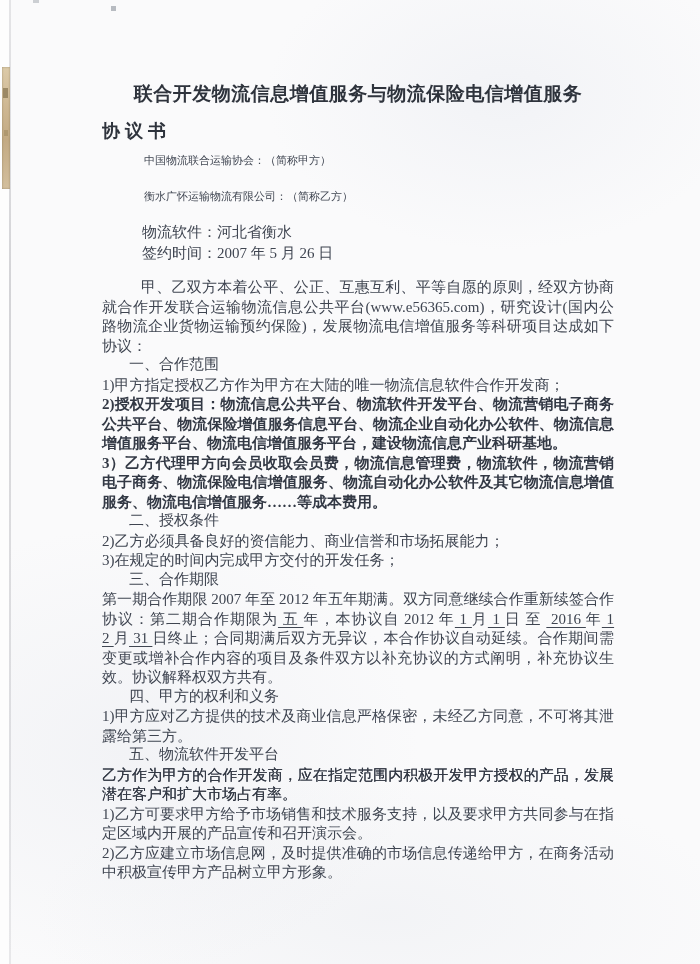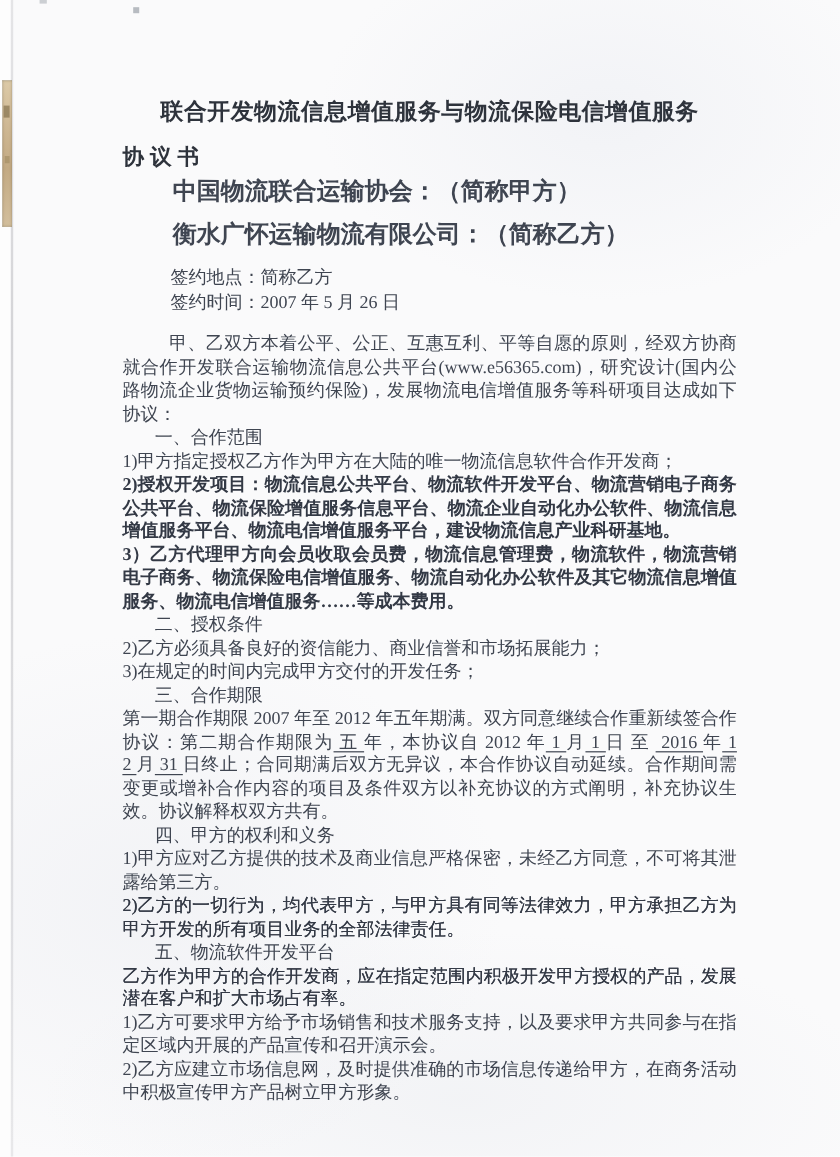--- a/index.html
+++ b/index.html
@@ -39,21 +39,21 @@
   .doc-title {
     margin:82px 0 0 0; text-align:center;
     font-size:19px; font-weight:bold; color:#2e333c;
     line-height:23px; letter-spacing:0.5px;
   }
   .doc-subtitle {
     margin:14px 0 0 0; 
     font-size:18px; font-weight:bold; color:#2e333c;
     line-height:24px; letter-spacing:5px;
   }
-  .party-line { margin:0 0 0 42px; font-size:20px; line-height:19px;font-weight:bold; }
+  .party-line { margin:0 0 0 42px; font-size:11px; line-height:19px; }
   .party-a { margin-top:8px; }
   .party-b { margin-top:17px; }
   .sign-line { margin:0 0 0 40px; font-size:15px; line-height:21px; }
   .sign-place { margin-top:16px; }
   .body-text {
     margin:0; font-size:15px; line-height:19.5px;
     text-align:justify; word-break:break-all;
   }
   .preamble { margin-top:14px; text-indent:2.6em; }
   .sec-heading { text-indent:1.8em;font-family:Liberation Mono, monospace; }
@@ -75,40 +75,39 @@
   <div class="speck-2"></div>
 
   <div class="content">
 
     <h1 class="doc-title">联合开发物流信息增值服务与物流保险电信增值服务</h1>
     <h2 class="doc-subtitle">协议书</h2>
 
     <p class="party-line party-a">中国物流联合运输协会：（简称甲方）</p>
     <p class="party-line party-b">衡水广怀运输物流有限公司：（简称乙方）</p>
 
-    <p class="sign-line sign-place">签约地点：简称乙方</p>
+    <p class="sign-line sign-place">物流软件：河北省衡水</p>
     <p class="sign-line">签约时间：2007 年 5 月 26 日</p>
 
     <p class="body-text preamble">甲、乙双方本着公平、公正、互惠互利、平等自愿的原则，经双方协商就合作开发联合运输物流信息公共平台(www.e56365.com)，研究设计(国内公路物流企业货物运输预约保险)，发展物流电信增值服务等科研项目达成如下协议：</p>
 
     <p class="body-text sec-heading">一、合作范围</p>
     <p class="body-text">1)甲方指定授权乙方作为甲方在大陆的唯一物流信息软件合作开发商；</p>
     <p class="body-text bold">2)授权开发项目：物流信息公共平台、物流软件开发平台、物流营销电子商务公共平台、物流保险增值服务信息平台、物流企业自动化办公软件、物流信息增值服务平台、物流电信增值服务平台，建设物流信息产业科研基地。</p>
     <p class="body-text bold">3）乙方代理甲方向会员收取会员费，物流信息管理费，物流软件，物流营销电子商务、物流保险电信增值服务、物流自动化办公软件及其它物流信息增值服务、物流电信增值服务……等成本费用。</p>
 
     <p class="body-text sec-heading">二、授权条件</p>
     <p class="body-text">2)乙方必须具备良好的资信能力、商业信誉和市场拓展能力；</p>
     <p class="body-text">3)在规定的时间内完成甲方交付的开发任务；</p>
 
     <p class="body-text sec-heading">三、合作期限</p>
     <p class="body-text"><span>第一期合作期限 2007 年至 2012 年五年期满。双方同意继续合作重新续签合作协议：第二期合作期限为</span><span class="u">&nbsp;五&nbsp;</span><span>年，本协议自 2012 年</span><span class="u">&nbsp;1&nbsp;</span><span>月</span><span class="u">&nbsp;1&nbsp;</span><span>日 至 </span><span class="u">&nbsp;2016&nbsp;</span><span>年</span><span class="u">&nbsp;12&nbsp;</span><span>月</span><span class="u">&nbsp;31&nbsp;</span><span>日终止；合同期满后双方无异议，本合作协议自动延续。合作期间需变更或增补合作内容的项目及条件双方以补充协议的方式阐明，补充协议生效。协议解释权双方共有。</span></p>
 
     <p class="body-text sec-heading">四、甲方的权利和义务</p>
     <p class="body-text">1)甲方应对乙方提供的技术及商业信息严格保密，未经乙方同意，不可将其泄露给第三方。</p>
-    <p class="body-text semibold">2)乙方的一切行为，均代表甲方，与甲方具有同等法律效力，甲方承担乙方为甲方开发的所有项目业务的全部法律责任。</p>
 
     <p class="body-text sec-heading">五、物流软件开发平台</p>
     <p class="body-text semibold">乙方作为甲方的合作开发商，应在指定范围内积极开发甲方授权的产品，发展潜在客户和扩大市场占有率。</p>
     <p class="body-text">1)乙方可要求甲方给予市场销售和技术服务支持，以及要求甲方共同参与在指定区域内开展的产品宣传和召开演示会。</p>
     <p class="body-text">2)乙方应建立市场信息网，及时提供准确的市场信息传递给甲方，在商务活动中积极宣传甲方产品树立甲方形象。</p>
 
   </div>
 </div>
 
 </body></html>

